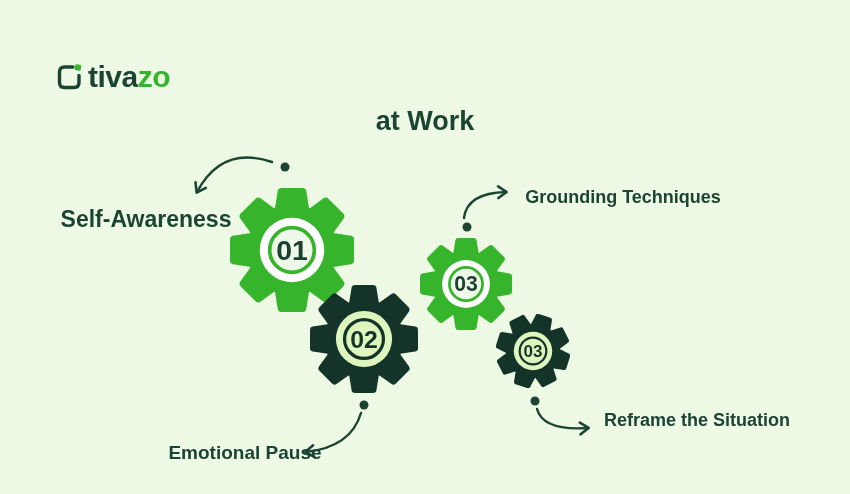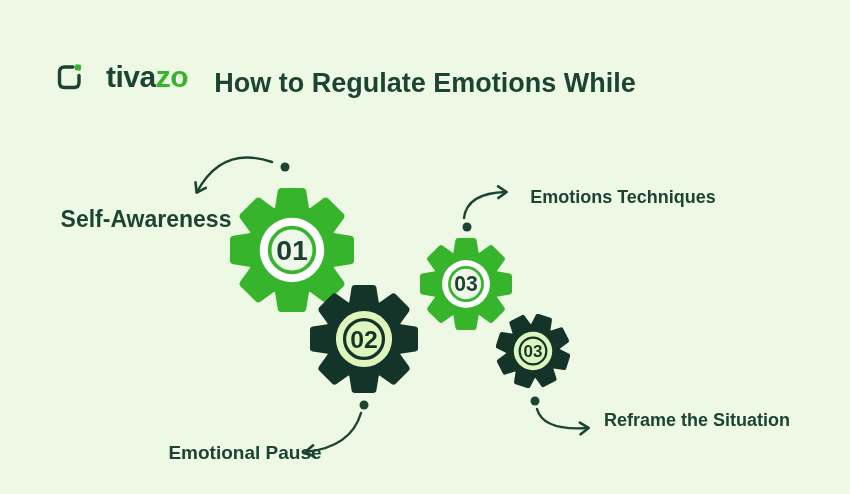--- a/index.html
+++ b/index.html
@@ -5,21 +5,21 @@
   html,body{margin:0;padding:0;}
   .stage{
     position:relative;
     width:850px;height:494px;
     background:#EDF9E5;
     overflow:hidden;
     font-family:"Liberation Sans", sans-serif;
   }
   .logo{
     position:absolute;left:56px;top:62px;
-    display:flex;align-items:center;gap:23px;
+    display:flex;align-items:center;gap:5px;
   }
   .logo-text{
     font-size:30px;font-weight:700;letter-spacing:-0.5px;
     color:#1C4432;line-height:1;
   }
   .logo-text .accent{color:#35B42C;}
   .page-title{
     position:absolute;left:0;top:64px;width:100%;
     margin:0;text-align:center;
     font-size:27px;line-height:38px;font-weight:700;
@@ -39,21 +39,22 @@
 
   <div class="logo">
     <svg width="27" height="28" viewBox="0 0 27 28">
       <path d="M 17,4 H 8.5 Q 3.5,4 3.5,9 V 19.5 Q 3.5,24.5 8.5,24.5 H 18 Q 23,24.5 23,19.5 V 12.5" fill="none" stroke="#1C4432" stroke-width="3.4" stroke-linecap="round"></path>
       <rect x="19" y="1.5" width="6" height="6" rx="1.2" fill="#35B42C" transform="rotate(8 22 4.5)"></rect>
     </svg>
     <div class="logo-text"><span>tiva</span><span class="accent">zo</span></div>
   </div>
 
   <h1 class="page-title">
-    <span>How to Regulate Emotions While</span><br>
+    <br>
+    <span>at Work</span>
   </h1>
 
   <svg id="connector-layer" viewBox="0 0 850 494">
     <defs>
       <marker id="arrowhead" viewBox="0 0 12 12" refX="7.5" refY="6" markerWidth="6.5" markerHeight="6.5" orient="auto-start-reverse">
         <path d="M 1.5,1.5 L 8,6 L 1.5,10.5" fill="none" stroke="#1C4432" stroke-width="2" stroke-linecap="round" stroke-linejoin="round"></path>
       </marker>
     </defs>
     <g id="connectors">
         <path d="M 272,162 Q 222,145 197,192" fill="none" stroke="#1C4432" stroke-width="2.4" stroke-linecap="round" marker-end="url(#arrowhead)"></path>
@@ -128,18 +129,18 @@
           <path d="M -28,-64 L -23,-95 Q -22,-100 -17,-100 L 17,-100 Q 22,-100 23,-95 L 28,-64 Z" transform="rotate(315)"></path>
           <circle r="73"></circle>
         </g>
         <circle r="52" fill="#DFF5BE"></circle>
         <circle r="36" fill="#DFF5BE" stroke="#143429" stroke-width="6"></circle>
         <text x="0" y="0" text-anchor="middle" dy="16" font-size="46" font-weight="bold" font-family="&quot;Liberation Sans&quot;, sans-serif" fill="#143429">03</text>
       </svg>
     </div>
   <div id="label-layer">
       <div class="callout-label" style="left: 146px; top: 219px; font-size: 23px;">Self-Awareness</div>
-      <div class="callout-label" style="left: 623px; top: 197px; font-size: 18px;">Emotions Techniques</div>
+      <div class="callout-label" style="left: 623px; top: 197px; font-size: 18px;">Grounding Techniques</div>
       <div class="callout-label" style="left: 245px; top: 428px; font-size: 19px; margin-top: 25px;">Emotional Pause</div>
       <div class="callout-label" style="left: 697px; top: 420px; font-size: 18px; text-align: right;">Reframe the Situation</div>
     </div>
 
 </div>
 
 </body></html>

